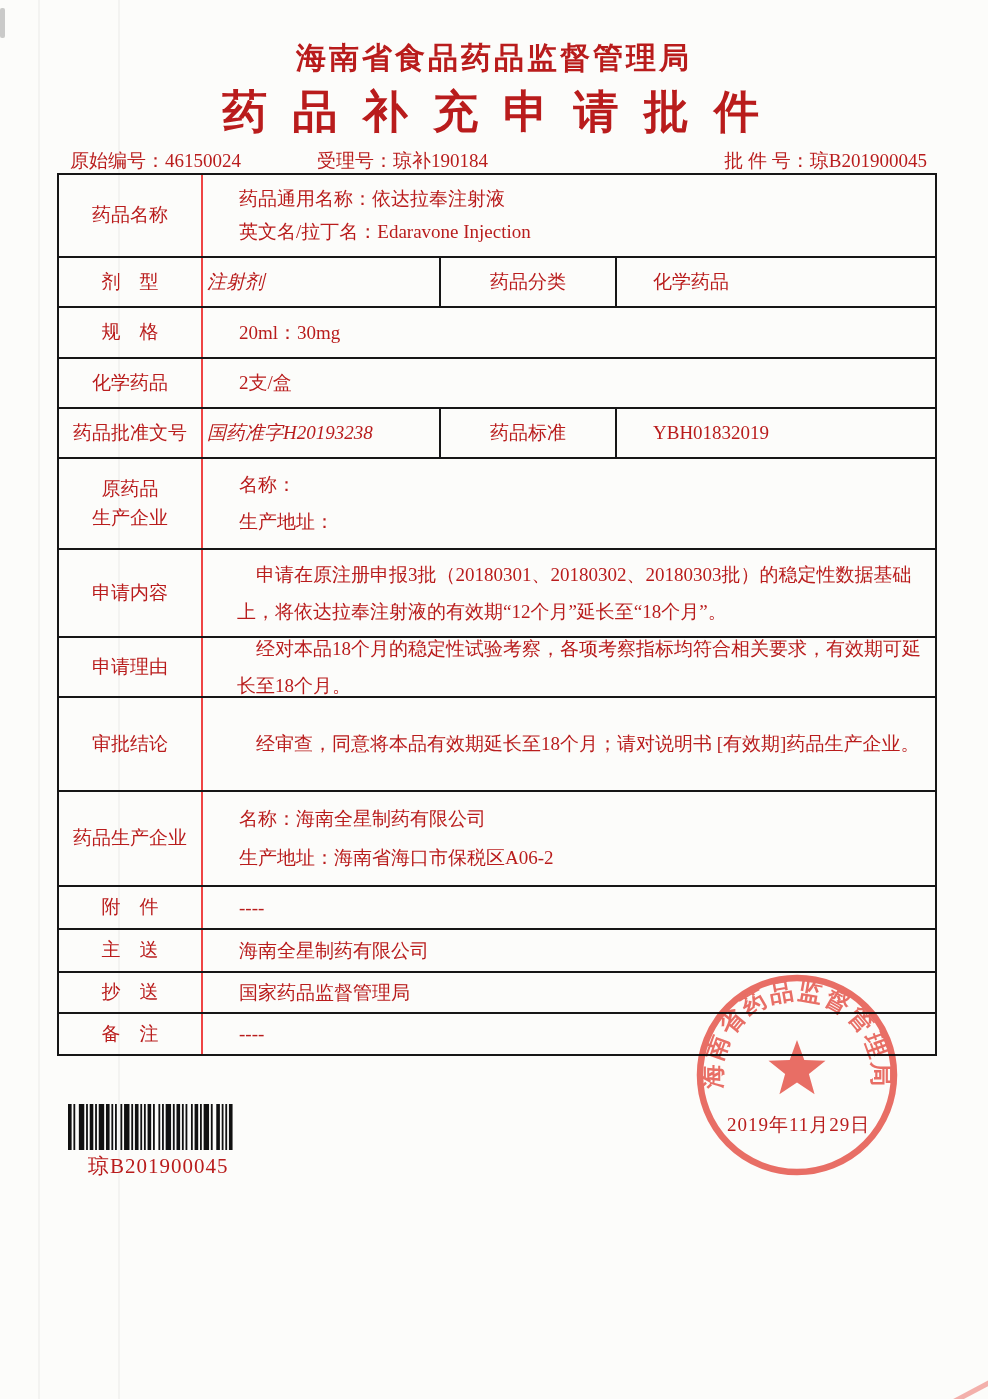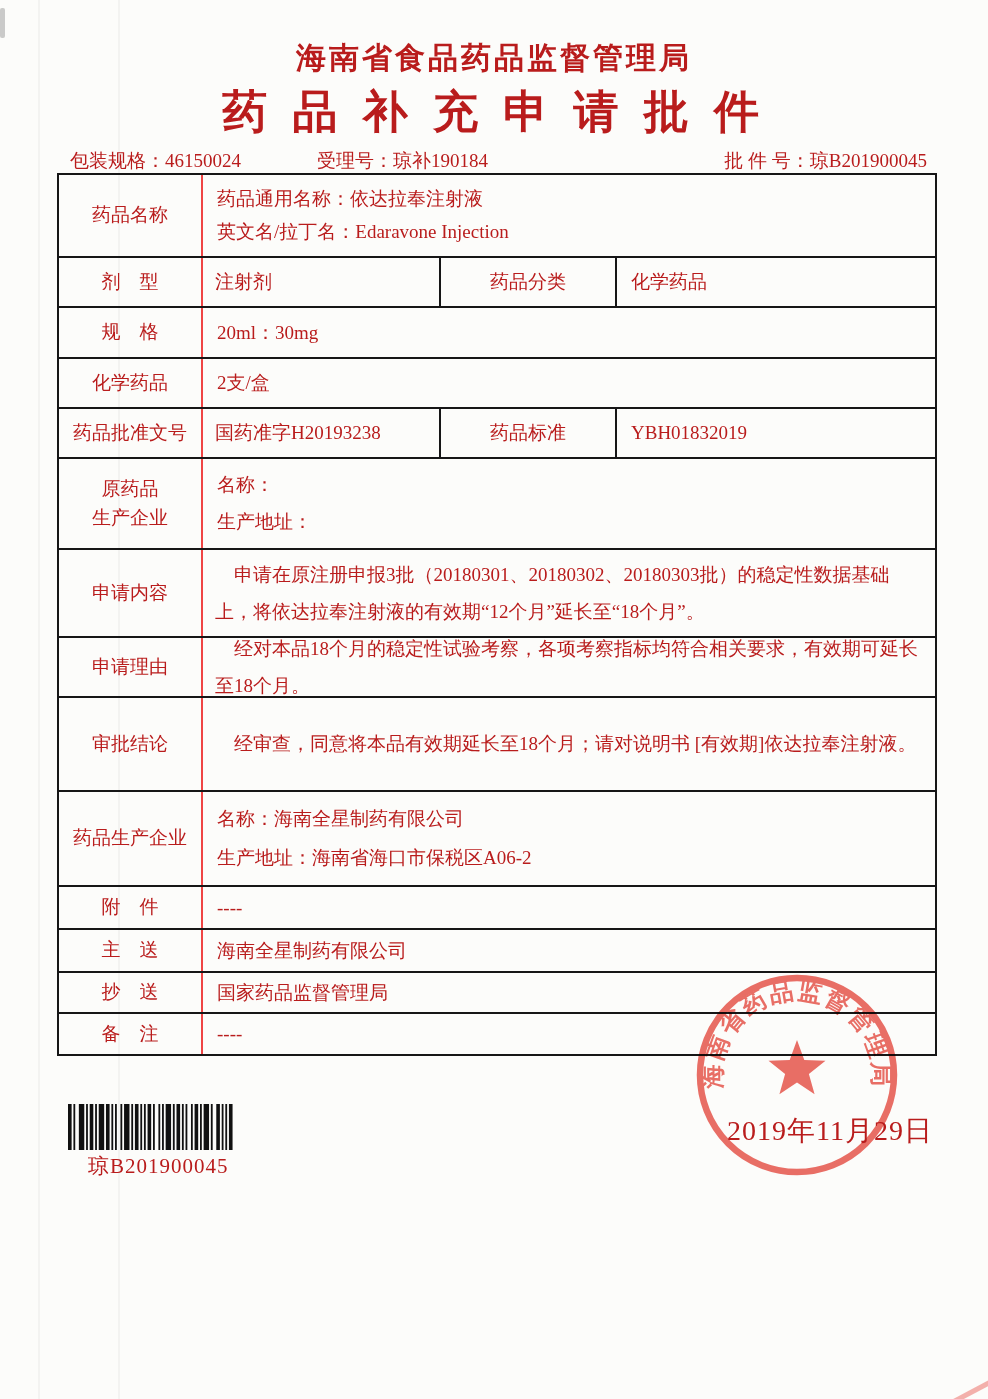--- a/index.html
+++ b/index.html
@@ -32,49 +32,49 @@
   .tbl{
     position:absolute;left:57px;top:173px;width:880px;
     border:2.5px solid #161616;display:flex;flex-direction:column;
     box-sizing:border-box;font-size:19px;
   }
   .row{display:flex;border-bottom:2px solid #161616;box-sizing:border-box;}
   .row:last-child{border-bottom:none;}
   .c1{width:144px;flex:none;border-right:2px solid #ef4444;display:flex;flex-direction:column;
       align-items:center;justify-content:center;text-align:center;box-sizing:border-box;line-height:1.5;}
   .c2{width:238px;flex:none;border-right:2px solid #161616;display:flex;align-items:center;
-      padding:0 12px;box-sizing:border-box;}
+      padding:0 4px;box-sizing:border-box;font-style:italic;}
   .c3{width:176px;flex:none;border-right:2px solid #161616;display:flex;align-items:center;
       justify-content:center;text-align:center;box-sizing:border-box;}
-  .cv{flex:1;display:flex;align-items:center;padding:0 14px;box-sizing:border-box;}
+  .cv{flex:1;display:flex;align-items:center;padding:0 14px;box-sizing:border-box;margin-left:22px;}
   .cv.two-line{flex-direction:column;align-items:flex-start;justify-content:space-around;padding:8px 14px;}
   .cv.para{padding:6px 12px;}
   .cv.para p{margin:0;text-indent:1em;line-height:1.95;}
   
   .barcode{position:absolute;left:68px;top:1104px;width:167px;height:46px;}
   .barcode svg{width:100%;height:100%;}
   .barcode-text{position:absolute;left:88px;top:1152px;font-size:21px;letter-spacing:1px;}
   .stamp{position:absolute;left:692px;top:970px;width:210px;height:210px;opacity:.85;mix-blend-mode:multiply;}
-  .stamp-date{position:absolute;left:727px;top:1112px;font-size:28px;letter-spacing:1px;z-index:5;}
+  .stamp-date{position:absolute;left:727px;top:1112px;font-size:19px;letter-spacing:1px;z-index:5;}
 </style>
 </head>
 <body>
 
 <div class="page">
 
   <div class="scan-smudge"></div>
   <div class="scan-line a"></div>
   <div class="scan-line b"></div>
   <div class="corner-red"></div>
 
   <div class="org">海南省食品药品监督管理局</div>
   <div class="doc-title">药 品 补 充 申 请 批 件</div>
 
   <div class="meta">
-    <span class="m-orig"><span>包装规格：</span><span>46150024</span></span>
+    <span class="m-orig"><span>原始编号：</span><span>46150024</span></span>
     <span class="m-accept"><span>受理号：</span><span>琼补190184</span></span>
     <span class="m-approval"><span>批 件 号：</span><span>琼B201900045</span></span>
   </div>
 
   <div class="tbl">
 
     <div class="row" style="height:83px">
       <div class="c1">药品名称</div>
       <div class="cv two-line">
         <span>药品通用名称：依达拉奉注射液</span>
@@ -127,21 +127,21 @@
     <div class="row" style="height:60px">
       <div class="c1">申请理由</div>
       <div class="cv para">
         <p>经对本品18个月的稳定性试验考察，各项考察指标均符合相关要求，有效期可延长至18个月。</p>
       </div>
     </div>
 
     <div class="row" style="height:94px">
       <div class="c1">审批结论</div>
       <div class="cv para">
-        <p>经审查，同意将本品有效期延长至18个月；请对说明书 [有效期]依达拉奉注射液。</p>
+        <p>经审查，同意将本品有效期延长至18个月；请对说明书 [有效期]药品生产企业。</p>
       </div>
     </div>
 
     <div class="row" style="height:95px">
       <div class="c1">药品生产企业</div>
       <div class="cv two-line">
         <span>名称：海南全星制药有限公司</span>
         <span>生产地址：海南省海口市保税区A06-2</span>
       </div>
     </div>

